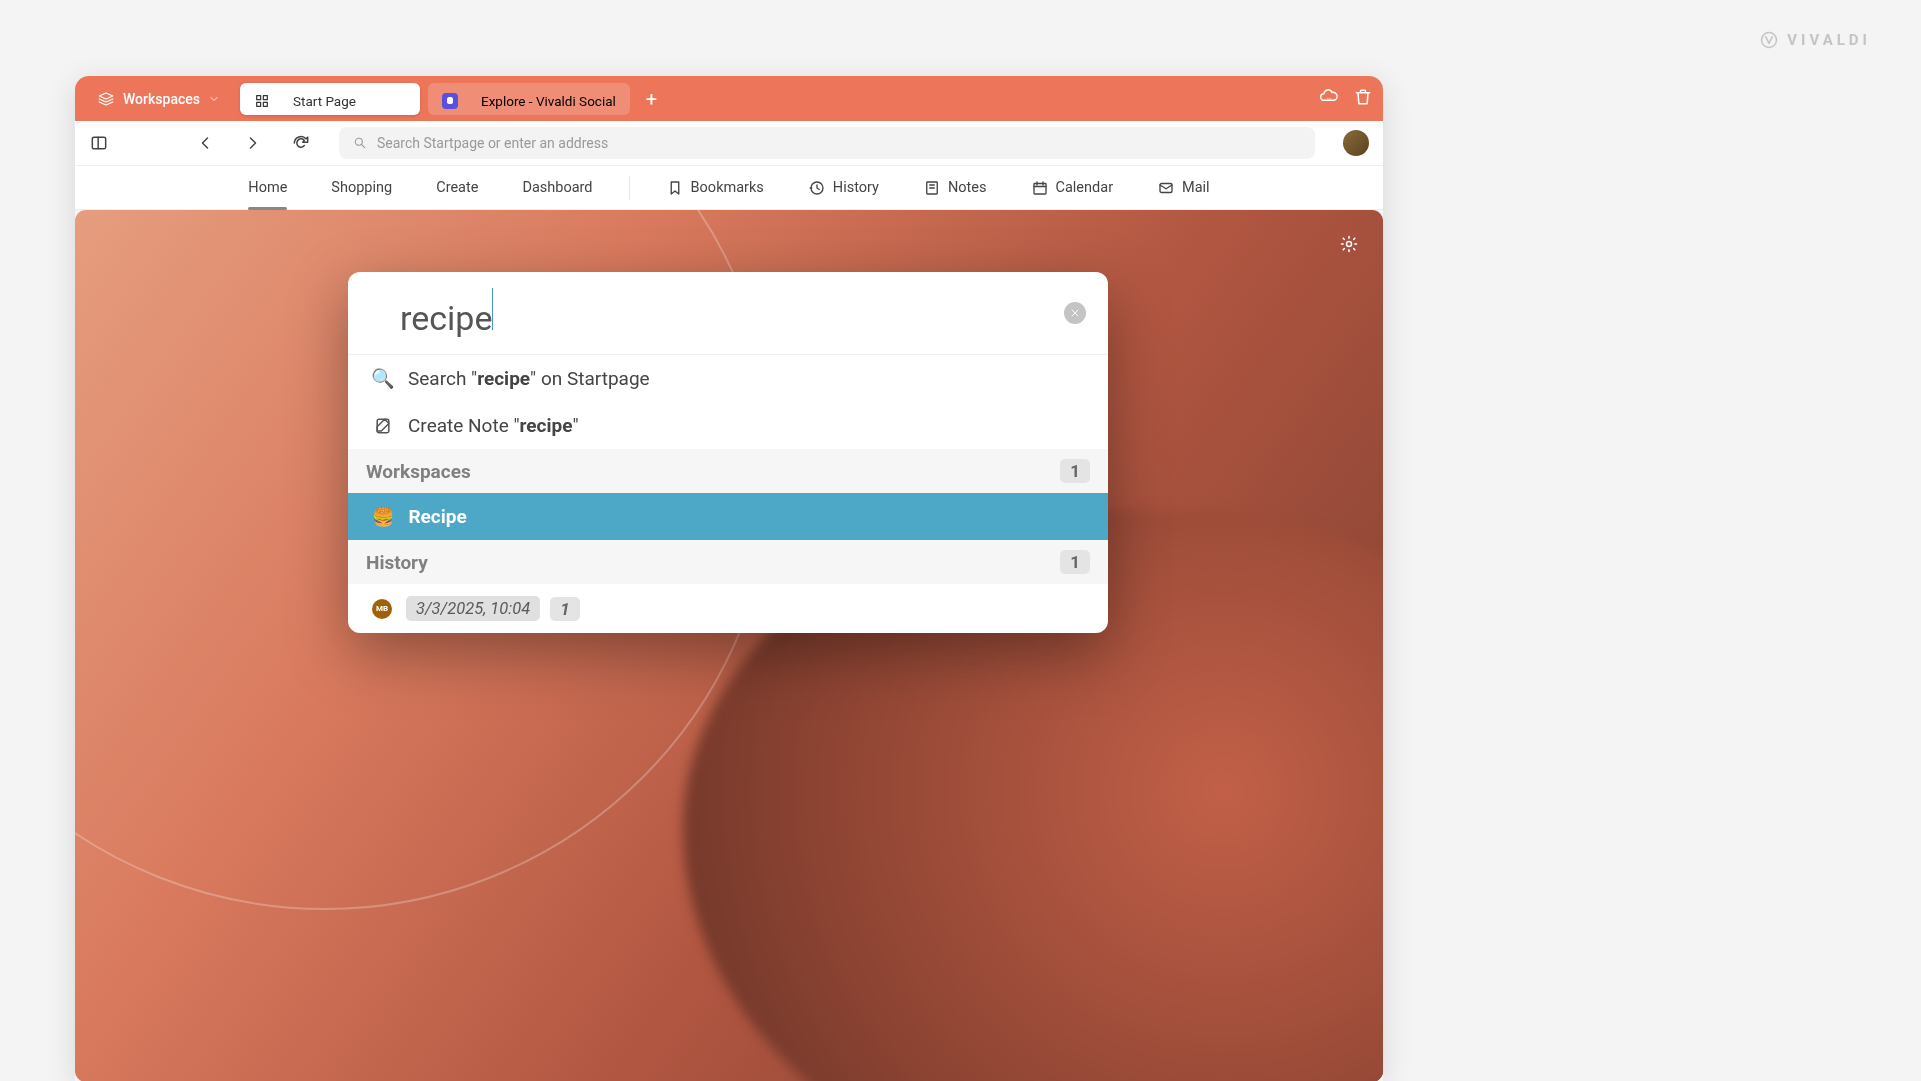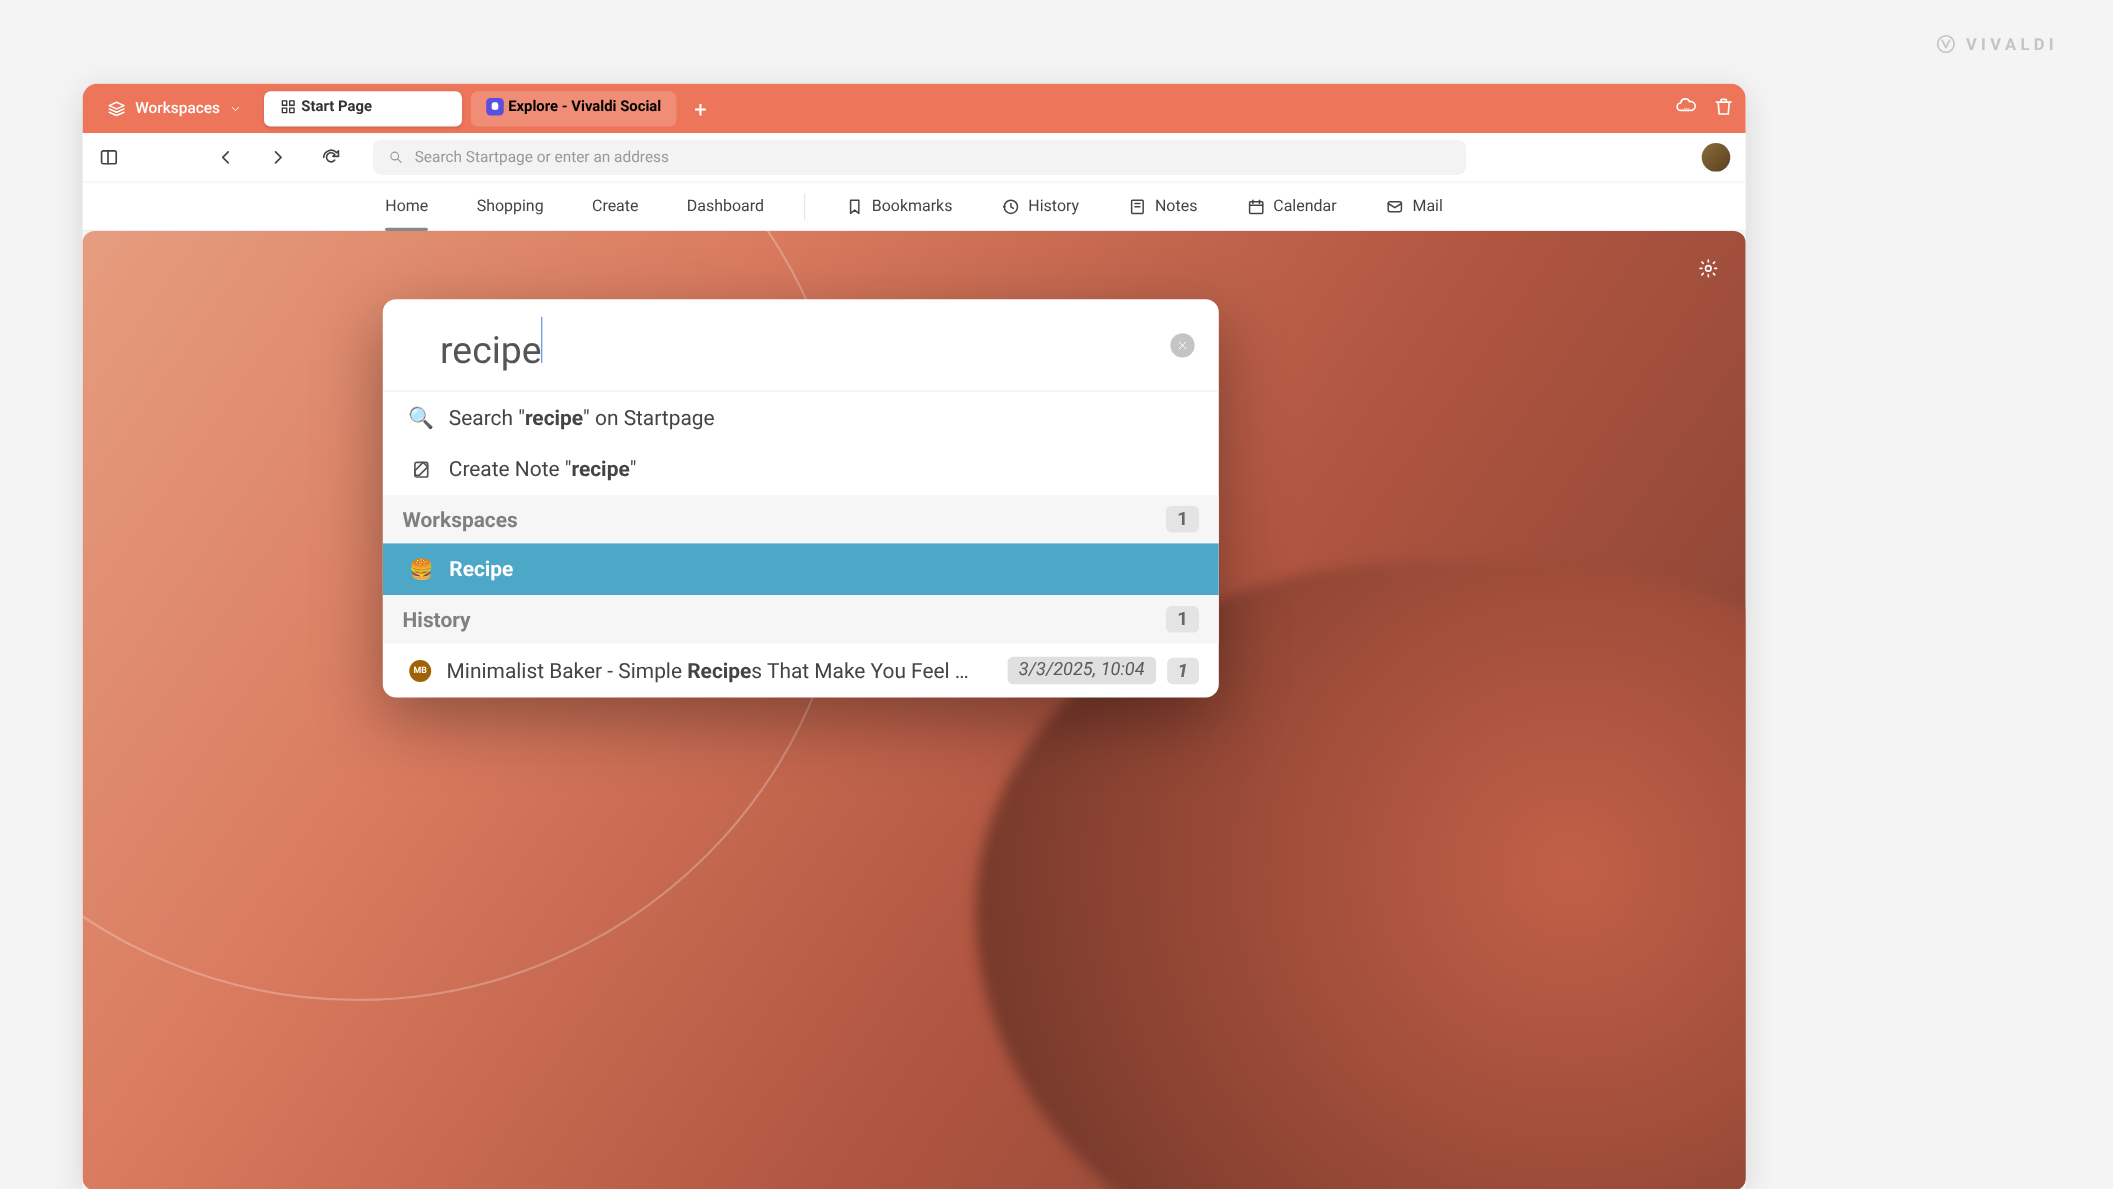--- a/index.html
+++ b/index.html
@@ -1,25 +1,25 @@
 <!DOCTYPE html>
 <html><head>
 <meta charset="utf-8">
 <style>
 * { margin: 0; padding: 0; box-sizing: border-box; font-family: -apple-system, BlinkMacSystemFont, "Segoe UI", Roboto, Helvetica, Arial, sans-serif; }
 body { background: #f4f4f4; width: 1921px; height: 1081px; overflow: hidden; position: relative; }
 
 .brand-logo { position: absolute; top: 30px; right: 50px; display: flex; align-items: center; gap: 8px; color: #c4c4c4; font-weight: 700; letter-spacing: 4px; font-size: 15px; }
 .brand-logo svg { width: 20px; height: 20px; }
 
-.browser-window { position: absolute; top: 76px; left: 75px; width: 1512px; border-radius: 14px 14px 0 0; overflow: hidden; box-shadow: 0 6px 30px rgba(0,0,0,0.12); }
+.browser-window { position: absolute; top: 76px; left: 75px; width: 1308px; border-radius: 14px 14px 0 0; overflow: hidden; box-shadow: 0 6px 30px rgba(0,0,0,0.12); }
 
 .tab-bar { background: #ec755a; height: 45px; display: flex; align-items: center; padding: 0 10px; gap: 8px; }
 .workspaces-btn { display: flex; align-items: center; gap: 8px; color: #fff; padding: 6px 12px; border-radius: 6px; cursor: pointer; font-size: 14px; font-weight: 500; }
-.tab { display: flex; align-items: flex-start; gap: 4px; padding: 6px 14px; border-radius: 6px; font-size: 13.5px; min-width: 180px; height: 32px; font-weight: bold; }
+.tab { display: flex; align-items: flex-end; gap: 23px; padding: 6px 14px; border-radius: 6px; font-size: 13.5px; min-width: 180px; height: 32px; }
 .tab.active { background: #fff; color: #333; box-shadow: 0 1px 3px rgba(0,0,0,0.15); }
 .tab.inactive { background: rgba(255,255,255,0.18); color: #000000; }
 .tab-icon { width: 16px; height: 16px; display: flex; align-items: center; justify-content: center; }
 .new-tab { color: #fff; padding: 4px 8px; cursor: pointer; font-size: 20px; line-height: 1; }
 .tab-bar-right { margin-left: auto; display: flex; gap: 14px; align-items: center; color: #fff; }
 .tab-bar-right svg { width: 20px; height: 20px; cursor: pointer; }
 
 .toolbar { background: #fff; height: 45px; display: flex; align-items: center; padding: 0 14px; gap: 28px; border-bottom: 1px solid #eee; }
 .toolbar-icon { width: 20px; height: 20px; cursor: pointer; color: #444; display: flex; align-items: center; justify-content: center; }
 .address-bar { flex: 1; max-width: 994px; background: #f3f3f3; border-radius: 8px; height: 32px; display: flex; align-items: center; padding: 0 14px; gap: 10px; color: #999; font-size: 14px; }
@@ -246,21 +246,20 @@
         <span class="emoji">🍔</span>
         <span>Recipe</span>
       </div>
 
       <div class="section-hdr">
         <span>History</span>
         <span class="count-badge">1</span>
       </div>
       <div class="result-row history-row">
         <span class="favicon">MB</span>
-        <span class="title"><span>Minimalist Baker - Simple </span><strong>Recipe</strong><span>s That Make You Feel …</span></span>
         <span class="rightside">
           <span class="date-pill">3/3/2025, 10:04</span>
           <span class="count-badge">1</span>
         </span>
       </div>
     </div>
   </div>
 
 </div>
 

